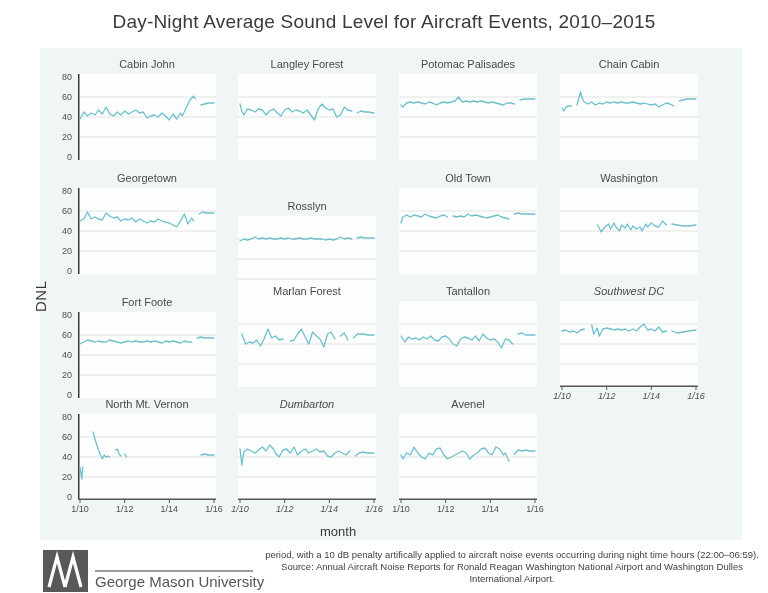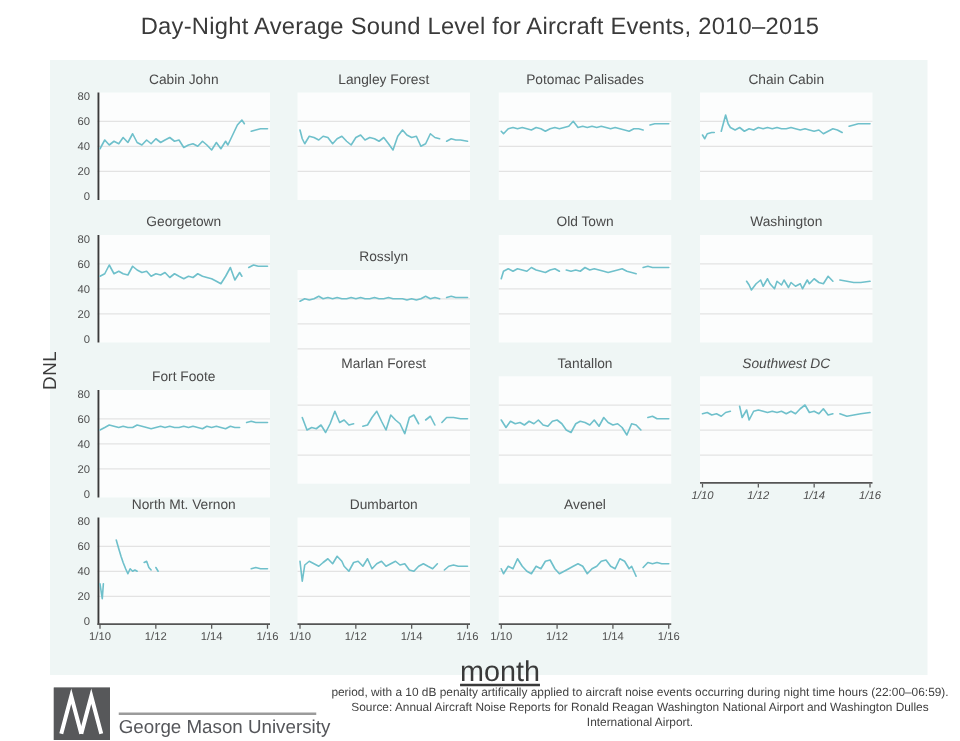--- a/index.html
+++ b/index.html
@@ -2,22 +2,22 @@
 <html><head>
 <meta charset="utf-8">
 <style>
   html,body { margin:0; padding:0; background:#ffffff; font-family:"Liberation Sans", sans-serif; }
   .page { position:relative; width:768px; height:593px; background:#ffffff; overflow:hidden;padding-left:48px; }
   .fig-bg { position:absolute; left:40px; top:48px; width:702px; height:492px; background:#eff6f5; }
   .main-title { position:absolute; top:11px; left:0; width:768px; text-align:center;
                 font-size:19px; color:#3a3a3a; letter-spacing:0.2px; }
   .ylabel { position:absolute; left:12px; top:272px; width:60px; font-size:15px; color:#3a3a3a;
             transform:rotate(-90deg); transform-origin:30px 10px; letter-spacing:0.5px; }
-  .xlabel { position:absolute; left:320px; top:524px; width:160px; text-align:center;
-            font-size:23px; color:#3a3a3a;text-decoration:underline; }
+  .xlabel { position:absolute; left:320px; top:524px; width:160px; text-align:left;
+            font-size:13px; color:#3a3a3a; }
   .panel { position:absolute; }
   .panel-title { position:absolute; top:0; font-size:11px; color:#4a4a4a; text-align:center; white-space:nowrap; }
   .tick { position:absolute; font-size:9px; color:#4f4f4f; }
   .ytick { text-align:right; }
   .xtick { text-align:center; }
   svg.plot { position:absolute; overflow:visible; }
   
   .logo-box { position:absolute; left:43px; top:550px; width:45px; height:42px; background:#57585a; }
   .logo-title { position:absolute; left:95px; top:550px; font-size:17px; font-weight:bold;
                 color:#4c4d4f; letter-spacing:1px; white-space:nowrap; }
@@ -223,21 +223,21 @@
         <div class="tick ytick" style="left: 0px; width: 26px; top: 14px;">80</div>
         <div class="tick ytick" style="left: 0px; width: 26px; top: 34px;">60</div>
         <div class="tick ytick" style="left: 0px; width: 26px; top: 54px;">40</div>
         <div class="tick ytick" style="left: 0px; width: 26px; top: 74px;">20</div>
         <div class="tick ytick" style="left: 0px; width: 26px; top: 94px;">0</div>
         <div class="tick xtick" style="left: 22px; width: 24px; top: 106px;">1/10</div>
         <div class="tick xtick" style="left: 66.6667px; width: 24px; top: 106px;">1/12</div>
         <div class="tick xtick" style="left: 111.333px; width: 24px; top: 106px;">1/14</div>
         <div class="tick xtick" style="left: 156px; width: 24px; top: 106px;">1/16</div>
       </div>
-      <div class="panel" style="left: 206px; top: 398px; width: 178px; height: 120px;">
+      <div class="panel" style="left: 206px; top: 398px; width: 178px; height: 120px; font-style: italic;">
         <div class="panel-title" style="left: 32px; width: 138px;">Dumbarton</div>
         <svg class="plot" width="138" height="86" style="left: 32px; top: 16px;">
           <rect x="0" y="0" width="138" height="86" fill="#fcfdfd"></rect>
           <line x1="0" x2="138" y1="23" y2="23" stroke="#e3e3e3" stroke-width="1"></line>
           <line x1="0" x2="138" y1="43" y2="43" stroke="#e3e3e3" stroke-width="1"></line>
           <line x1="0" x2="138" y1="63" y2="63" stroke="#e3e3e3" stroke-width="1"></line>
           <line x1="0" x2="138" y1="85.25" y2="85.25" stroke="#555555" stroke-width="1.5"></line>
           <line x1="2" x2="2" y1="86" y2="89" stroke="#555555" stroke-width="1"></line>
           <line x1="46.666666666666664" x2="46.666666666666664" y1="86" y2="89" stroke="#555555" stroke-width="1"></line>
           <line x1="91.33333333333333" x2="91.33333333333333" y1="86" y2="89" stroke="#555555" stroke-width="1"></line>

